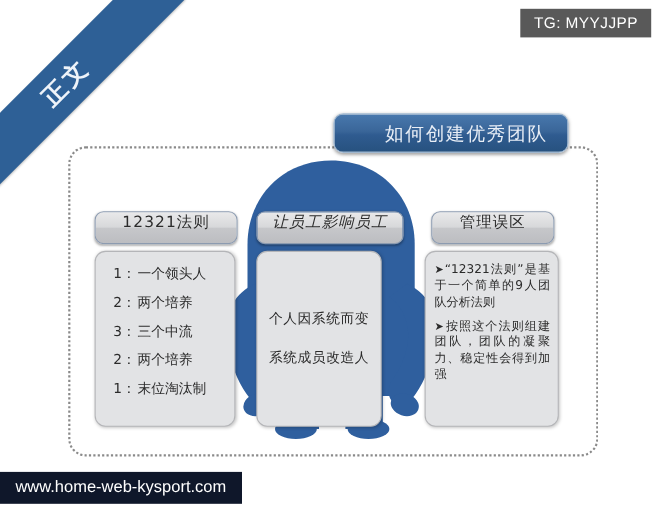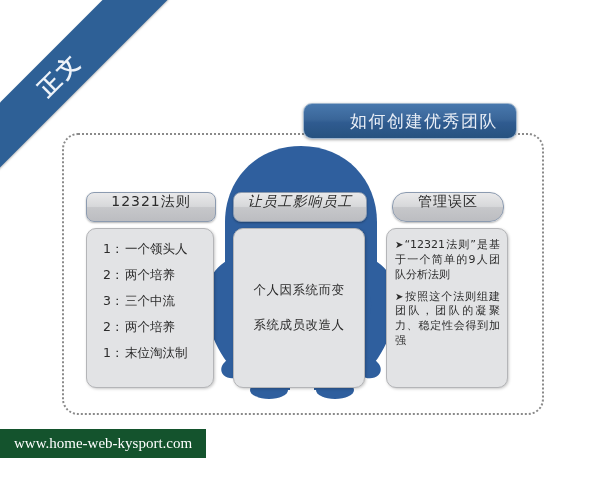--- a/index.html
+++ b/index.html
@@ -35,28 +35,28 @@
     white-space: nowrap;
     z-index: 40;
     font-family: "Liberation Sans", sans-serif;
   }
 
   
   .watermark {
     position: absolute;
     left: 0px;
     bottom: 22px;
-    background: #14532d;
+    background: #0f172a;
     color: #ffffff;
     font-size: 15px;
     padding: 5px 14px 6px 14px;
     line-height: 1.2;
     white-space: nowrap;
     z-index: 40;
-    font-family: Liberation Serif, serif;
+    font-family: Liberation Sans, sans-serif;
   }
 
   
   .ribbon-wrap {
     position: absolute;
     left: 0;
     top: 0;
     width: 190px;
     height: 190px;
     overflow: hidden;
@@ -183,38 +183,38 @@
     margin-bottom: 9px;
     font-family: "DejaVu Sans", sans-serif;
   }
   .left-list li .num {
     min-width: 22px;
     display: inline-block;
   }
 
   
   #head-mid  { left: 233px; top: 192px; width: 132px; font-style: italic; }
-  #body-mid  { left: 233px; top: 228px; width: 132px; height: 160px; }
+  #body-mid  { left: 233px; top: 228px; width: 114px; height: 160px; }
   .mid-body {
     display: flex;
     flex-direction: column;
     align-items: center;
     justify-content: center;
     height: 100%;
     gap: 18px;
   }
   .mid-body div {
     font-size: 12.5px;
     color: #2b2b2b;
     letter-spacing: 0.5px;
     font-family: "DejaVu Sans", sans-serif;
   }
 
   
-  #head-right { left: 392px; top: 192px; width: 110px; border-radius: 14px; }
+  #head-right { left: 392px; top: 192px; width: 110px; }
   #body-right { left: 386px; top: 228px; width: 122px; height: 160px; }
   .right-body {
     padding: 9px 7px 0 8px;
   }
   .right-title {
     text-align: center;
     font-size: 12.5px;
     color: #2b2b2b;
     margin-bottom: 7px;
     font-family: "DejaVu Sans", sans-serif;
@@ -320,15 +320,16 @@
     <div class="right-body">
       <div class="bullet">
         <span class="arrow">➤</span><span>“12321法则”是基于一个简单的9人团队分析法则</span>
       </div>
       <div class="bullet">
         <span class="arrow">➤</span><span>按照这个法则组建团队，团队的凝聚力、稳定性会得到加强</span>
       </div>
     </div>
   </div>
 
+  <div class="tg-badge">TG: MYYJJPP</div>
   <div class="watermark">www.home-web-kysport.com</div>
 
 </div>
 
 </body></html>

